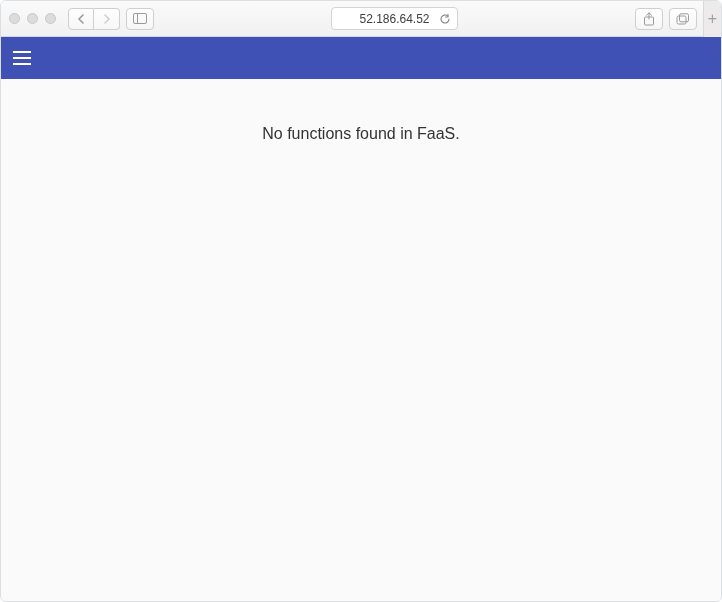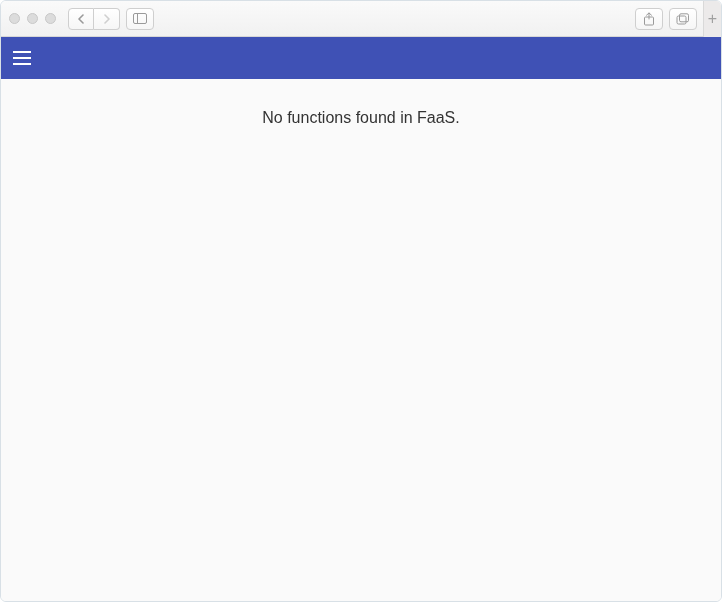--- a/index.html
+++ b/index.html
@@ -82,21 +82,21 @@
     }
     .hamburger {
       width: 24px; height: 24px; display: flex; flex-direction: column;
       justify-content: center; gap: 4px; cursor: pointer;
     }
     .hamburger span {
       height: 2px; width: 18px; background: #fff; display: block;
     }
     
     .content {
-      padding-top: 30px;
+      padding-top: 46px;
       background: #fafafa;
       height: calc(602px - 36px - 42px);
       text-align: center;
     }
     .message {
       font-size: 16px;
       color: #333;
     }
     svg { display: block; }
   </style>
@@ -125,20 +125,29 @@
 
   <div class="btn btn-single">
     <svg width="14" height="11" viewBox="0 0 14 11">
         <rect x="0.5" y="0.5" width="13" height="10" rx="1.5" fill="none" stroke="#9a9a9a"></rect>
         <line x1="4.5" y1="0.5" x2="4.5" y2="10.5" stroke="#9a9a9a"></line>
       </svg>
   </div>
 
   <div class="spacer"></div>
 
+  <div class="address-bar">
+    <span class="address-text">52.186.64.52</span>
+    <span class="reload-icon">
+      <svg width="12" height="12" viewBox="0 0 12 12">
+          <path d="M10 6a4 4 0 1 1-1.2-2.85" fill="none" stroke="#8a8a8a" stroke-width="1.2" stroke-linecap="round"></path>
+          <path d="M9 1.5 L9 4 L6.5 4" fill="none" stroke="#8a8a8a" stroke-width="1.2" stroke-linecap="round" stroke-linejoin="round"></path>
+        </svg>
+    </span>
+  </div>
 
   <div class="spacer"></div>
 
   <div class="right-btns">
     <div class="btn btn-single">
       <svg width="12" height="14" viewBox="0 0 12 14">
           <rect x="1.5" y="5" width="9" height="8" rx="1" fill="none" stroke="#9a9a9a"></rect>
           <path d="M6 1 L6 7 M3.5 3.2 L6 1 L8.5 3.2" fill="none" stroke="#9a9a9a" stroke-linecap="round" stroke-linejoin="round"></path>
         </svg>
     </div>

